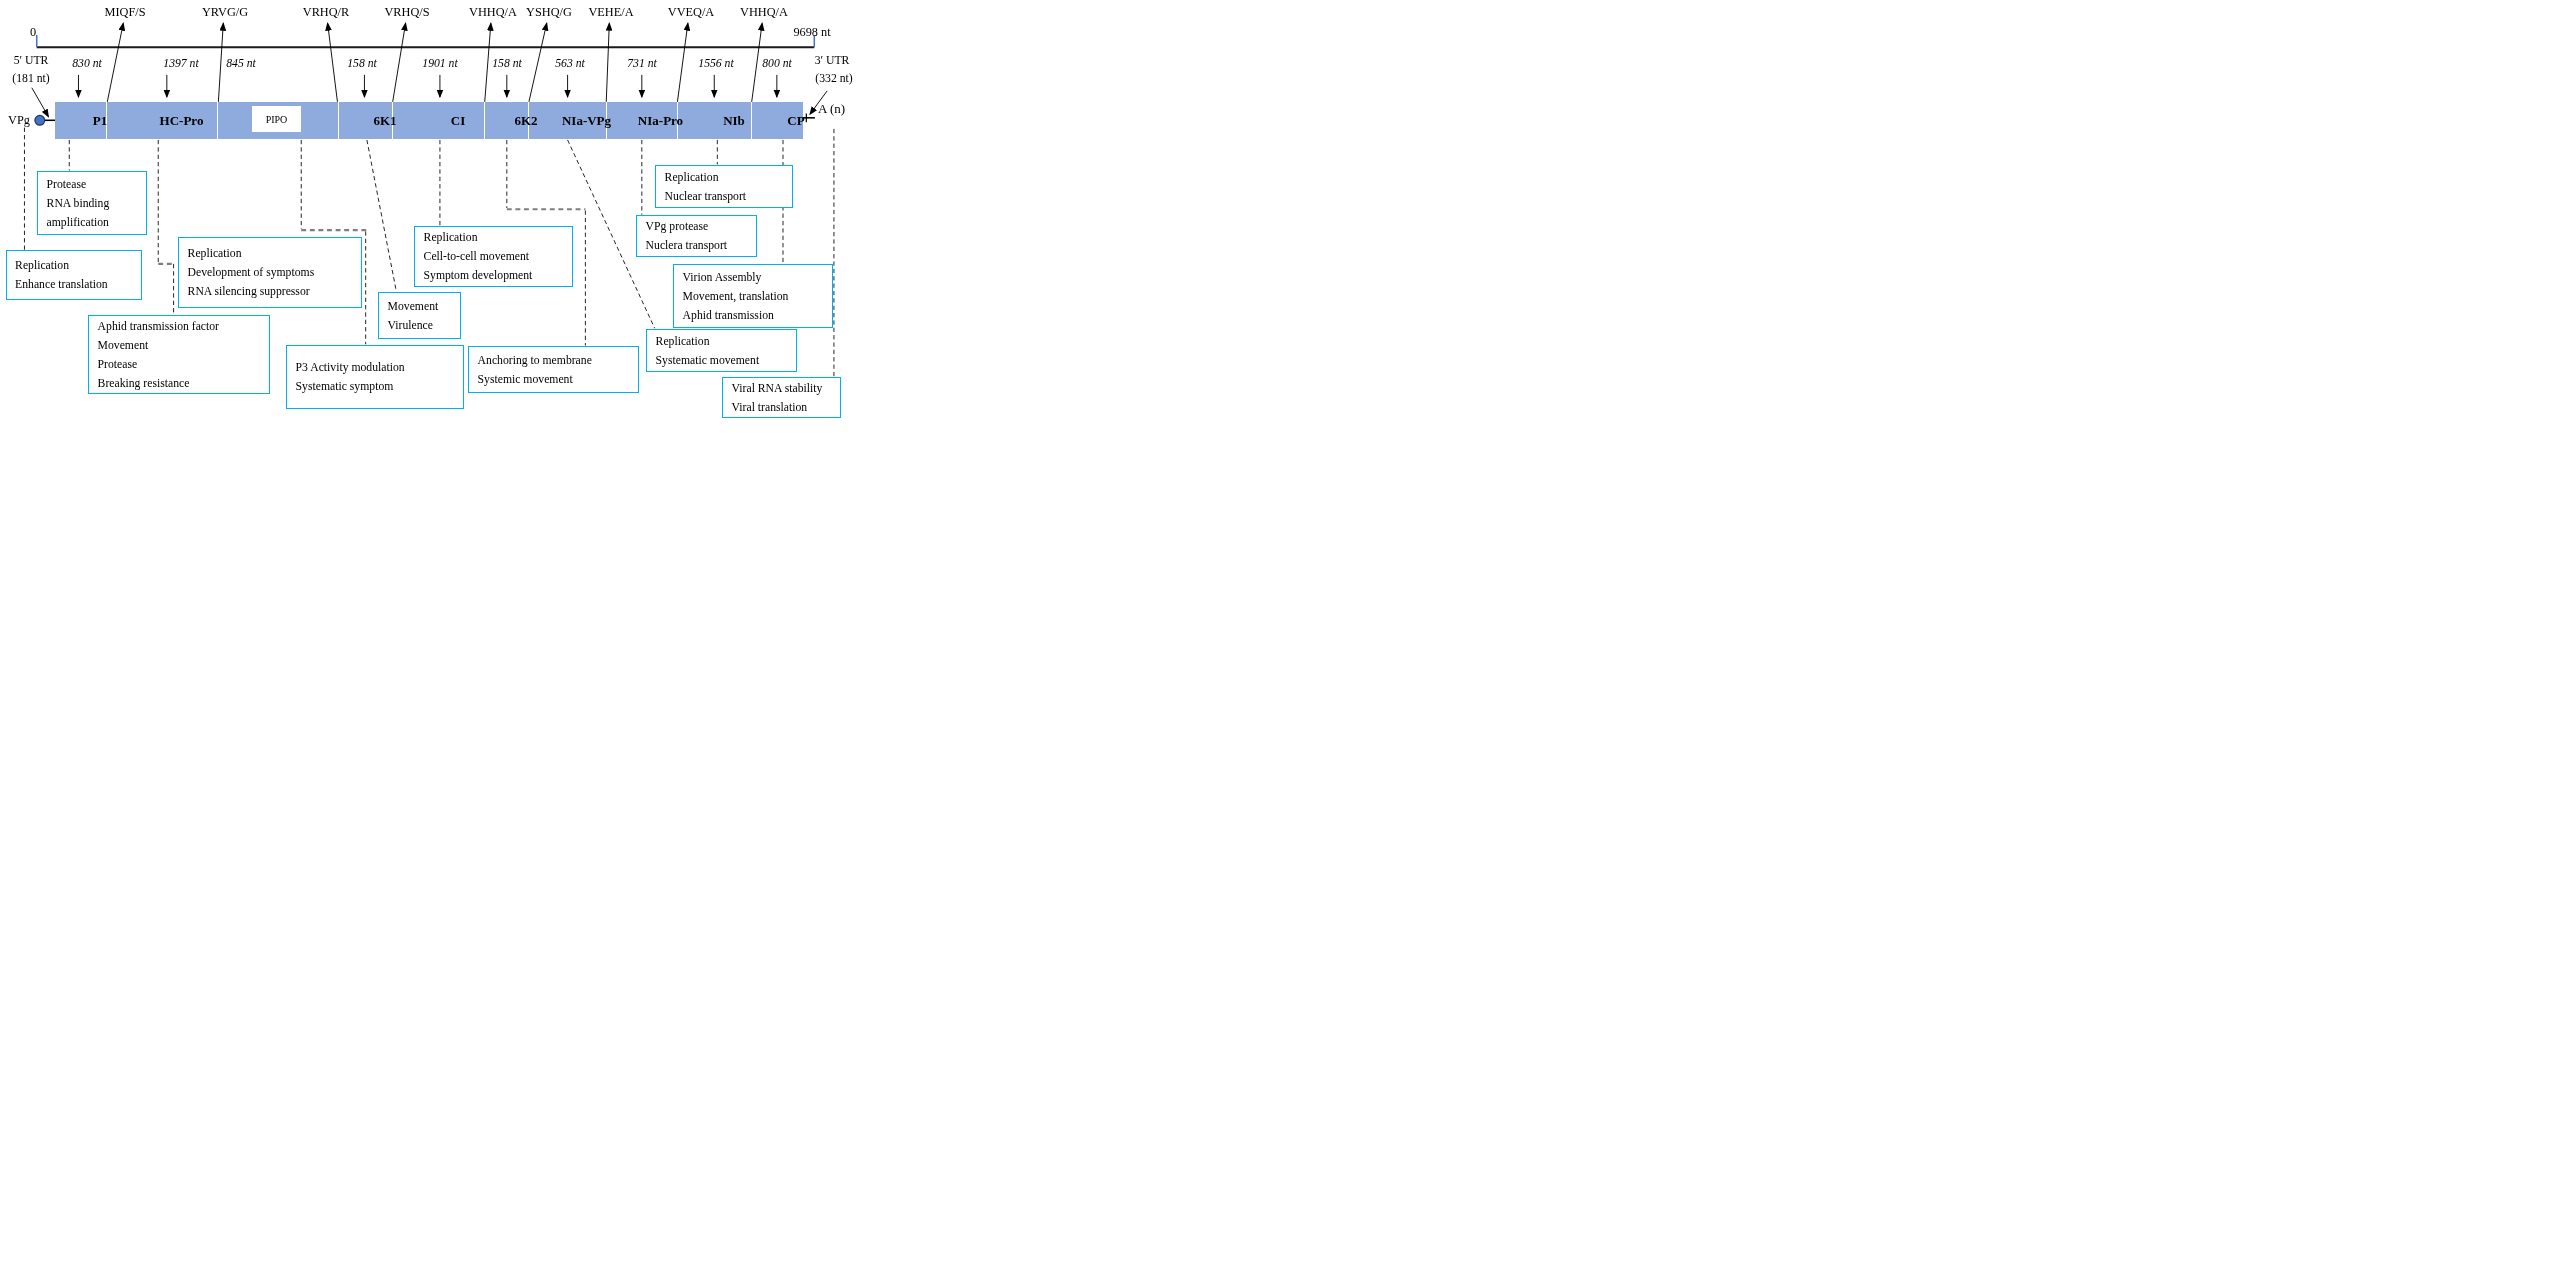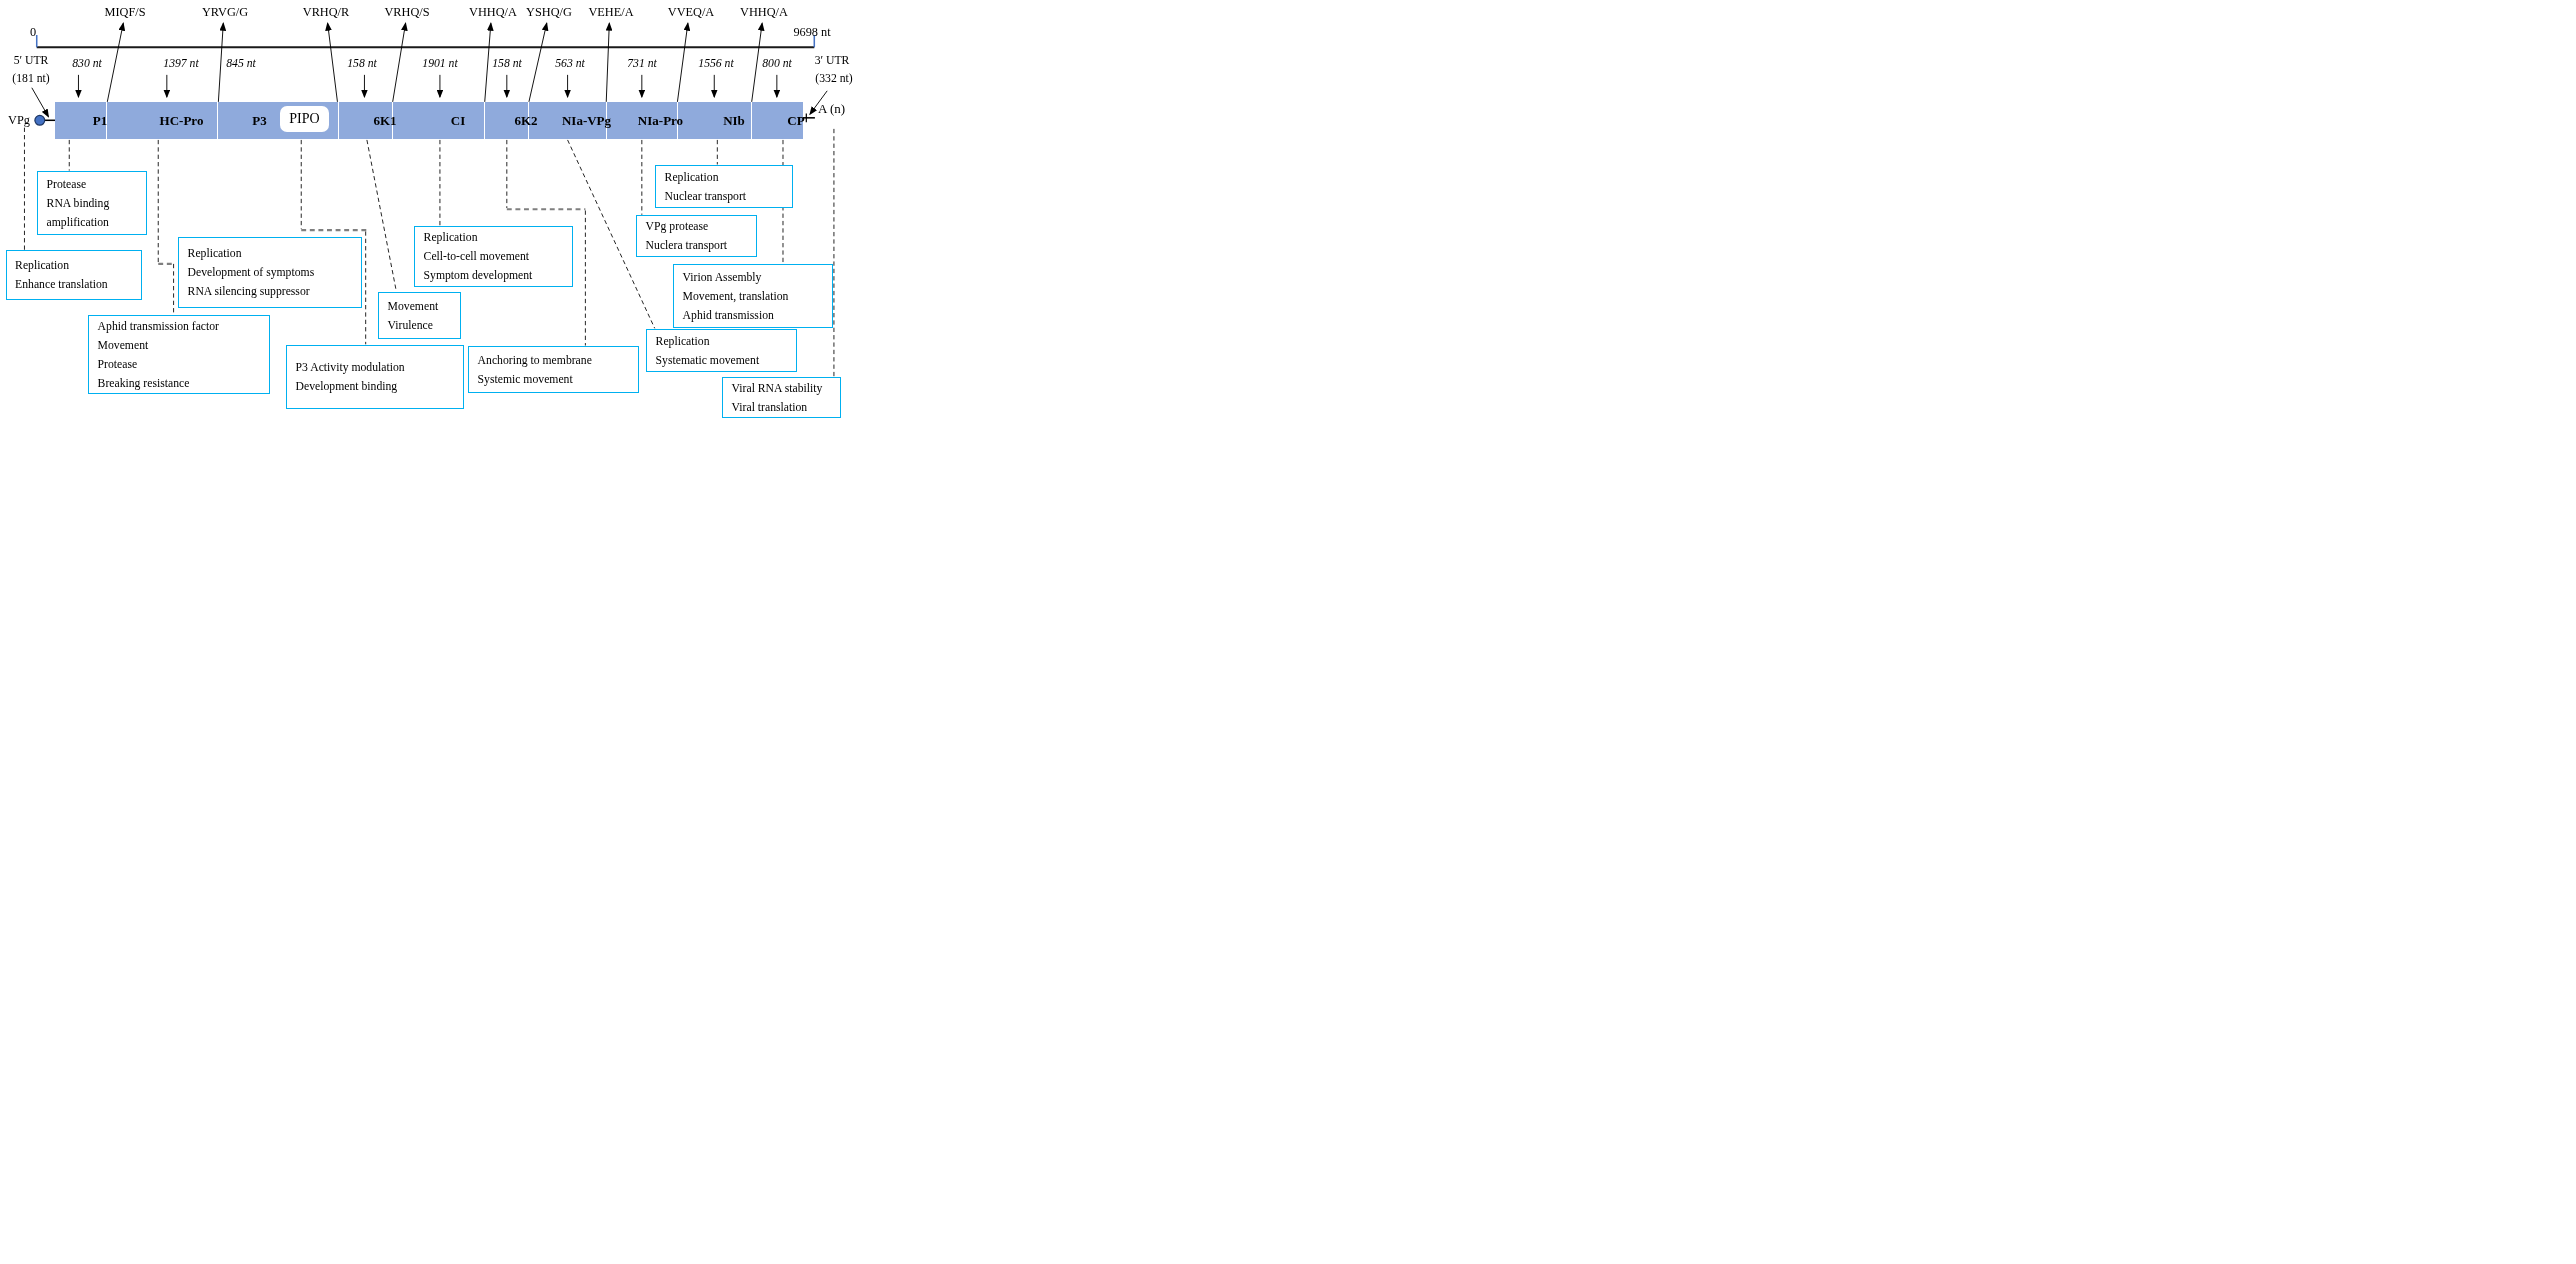--- a/index.html
+++ b/index.html
@@ -19,24 +19,23 @@
   .utr{font-size:11.7px;}
   .endlab{font-size:12.3px;}
   .bar-bg{position:absolute;top:102px;height:37px;background:#8FAADC;}
   .divider{position:absolute;top:102px;height:37px;width:1.2px;background:#ffffff;}
   .seg-label{
     position:absolute;top:102px;height:37px;
     display:flex;align-items:center;justify-content:center;
     font-weight:bold;font-size:13px;padding-left:19px;
   }
   #pipo-box{
-    position:absolute;left:280px;top:106px;width:49px;height:26px;
+    position:absolute;left:252px;top:106px;width:49px;height:26px;
     background:#ffffff;display:flex;align-items:center;justify-content:center;
-    font-size:14px;
-    border-radius:7px;
+    font-size:10px;
   }
   .fbox{
     position:absolute;
     border:1.2px solid #00B0F0;
     background:#ffffff;
     display:flex;flex-direction:column;justify-content:center;
     padding-left:8.6px;padding-right:2.5px;
     font-size:11.7px;line-height:19px;
     box-sizing:border-box;
   }
@@ -197,21 +196,21 @@
 
   <div class="fbox" style="left:88px;top:315px;width:182px;height:79px">
     <span>Aphid transmission factor</span>
     <span>Movement</span>
     <span>Protease</span>
     <span>Breaking resistance</span>
   </div>
 
   <div class="fbox" style="left:286px;top:345px;width:178px;height:64px">
     <span>P3 Activity modulation</span>
-    <span>Development binding</span>
+    <span>Systematic symptom</span>
   </div>
 
   <div class="fbox" style="left:378px;top:292px;width:83px;height:47px">
     <span>Movement</span>
     <span>Virulence</span>
   </div>
 
   <div class="fbox" style="left:414px;top:226px;width:159px;height:61px">
     <span>Replication</span>
     <span>Cell-to-cell movement</span>

